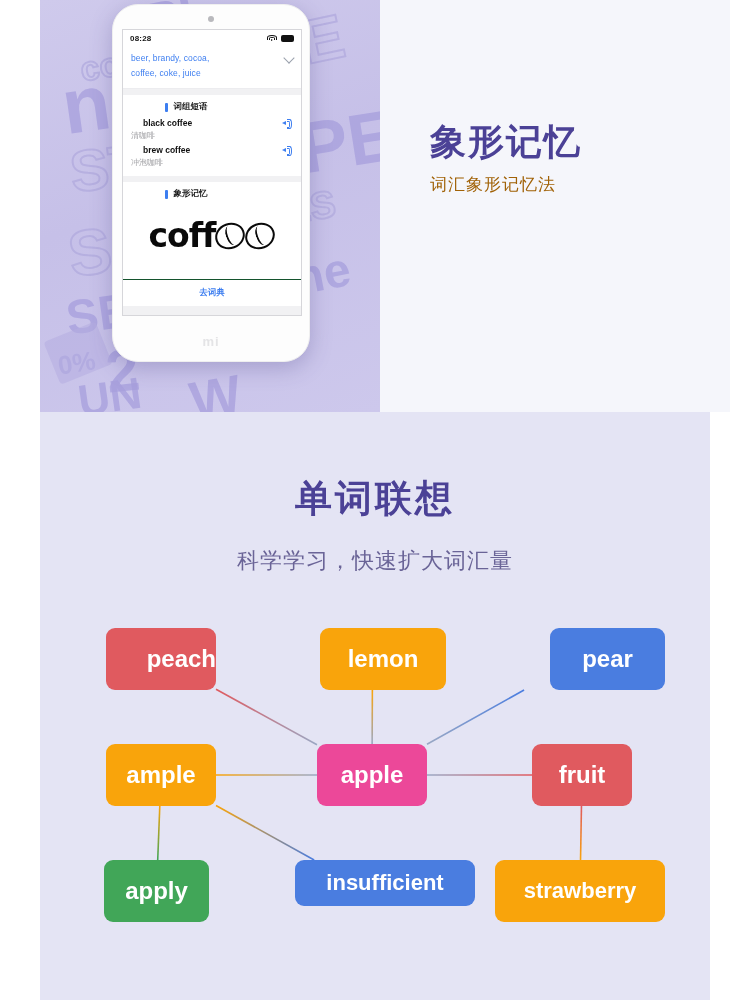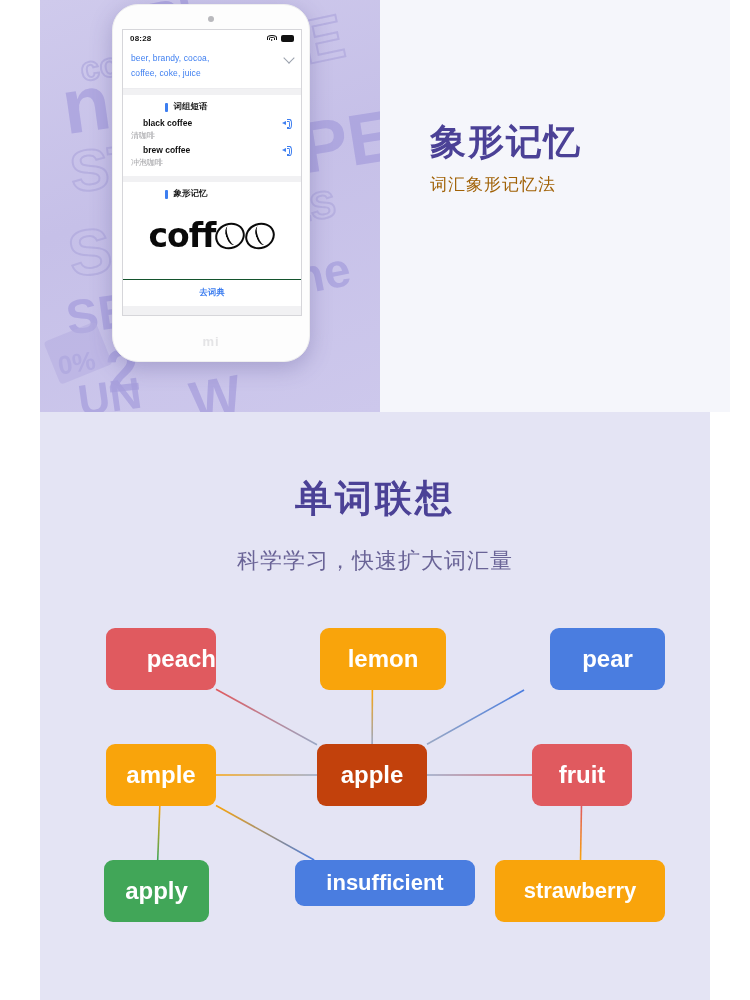--- a/index.html
+++ b/index.html
@@ -327,21 +327,21 @@
       </div>
       <div class="node" style="left: 280px; top: 216px; width: 126px; height: 62px; background: rgb(249, 164, 11); font-size: 24px;">
         <span>lemon</span>
       </div>
       <div class="node" style="left: 482px; top: 216px; width: 115px; height: 62px; background: rgb(74, 125, 224); font-size: 24px; margin-left: 28px;">
         <span>pear</span>
       </div>
       <div class="node" style="left: 66px; top: 332px; width: 110px; height: 62px; background: rgb(249, 164, 11); font-size: 24px;">
         <span>ample</span>
       </div>
-      <div class="node" style="left: 277px; top: 332px; width: 110px; height: 62px; background: #c2410c; font-size: 24px;">
+      <div class="node" style="left: 277px; top: 332px; width: 110px; height: 62px; background: #ec4899; font-size: 24px;">
         <span>apple</span>
       </div>
       <div class="node" style="left: 492px; top: 332px; width: 100px; height: 62px; background: rgb(224, 90, 95); font-size: 24px;">
         <span>fruit</span>
       </div>
       <div class="node" style="left: 64px; top: 448px; width: 105px; height: 62px; background: rgb(65, 166, 88); font-size: 24px;">
         <span>apply</span>
       </div>
       <div class="node" style="left: 255px; top: 448px; width: 180px; height: 46px; background: rgb(74, 125, 224); font-size: 22px; align-items: center;">
         <span>insufficient</span>

